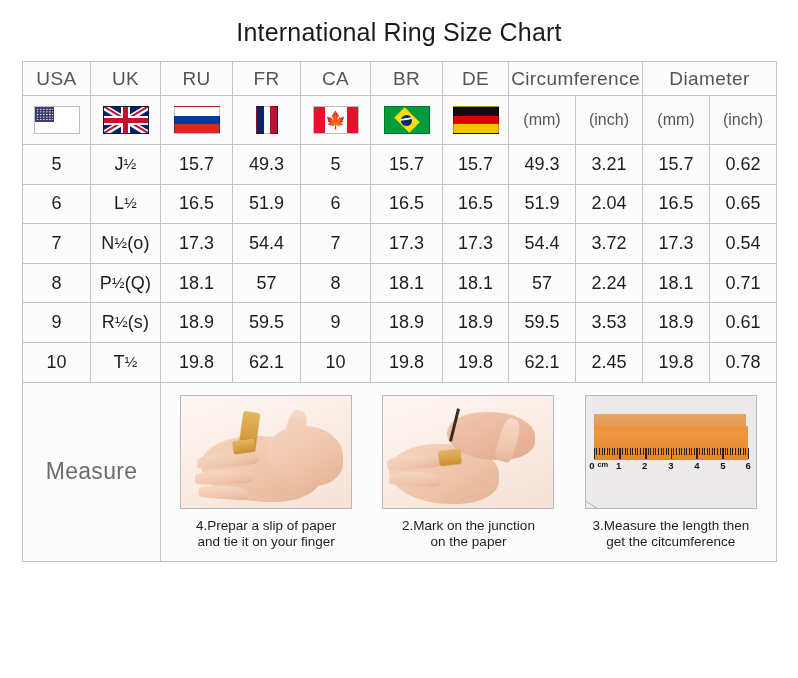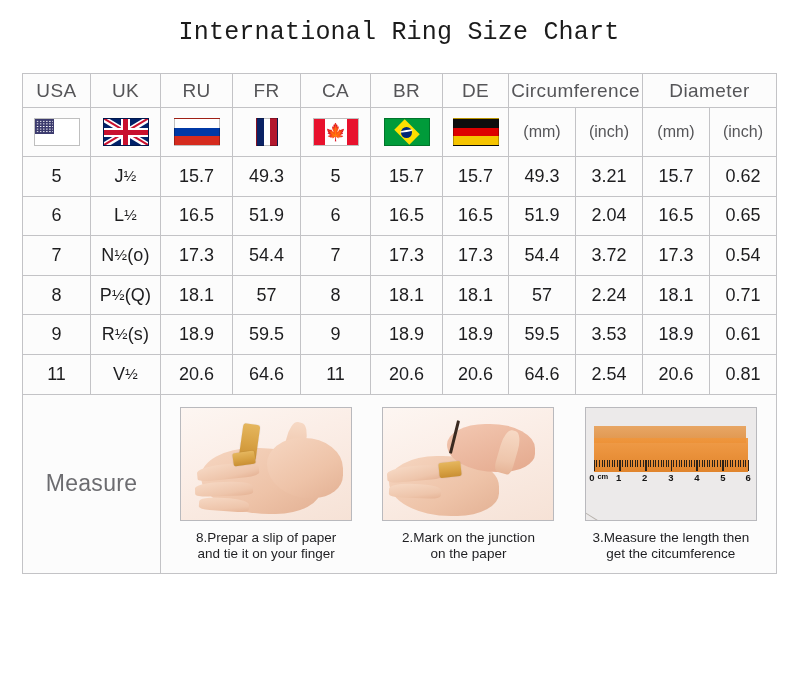--- a/index.html
+++ b/index.html
@@ -16,25 +16,24 @@
     position: relative;
   }
   #page-title {
     text-align: center;
     font-size: 25px;
     color: #1b1b1b;
     letter-spacing: 0.2px;
     padding-top: 18px;
     padding-bottom: 14px;
     font-weight: 400;
-    font-family: Liberation Mono, monospace;
   }
   .chart-wrap {
     width: 754px;
-    margin: 12px auto;
+    margin: 0 auto;
   }
   table.size-table {
     border-collapse: collapse;
     width: 754px;
     table-layout: fixed;
     background: #fdfdfd;
   }
   table.size-table td, table.size-table th {
     border: 1px solid #c3c3c6;
     text-align: center;
@@ -408,31 +407,31 @@
           <td class="data-cell">59.5</td>
           <td class="data-cell">9</td>
           <td class="data-cell">18.9</td>
           <td class="data-cell">18.9</td>
           <td class="data-cell">59.5</td>
           <td class="data-cell">3.53</td>
           <td class="data-cell">18.9</td>
           <td class="data-cell">0.61</td>
         </tr>
         <tr>
-          <td class="data-cell">11</td>
-          <td class="data-cell uk-cell">V<span class="frac">½</span></td>
-          <td class="data-cell">20.6</td>
-          <td class="data-cell">64.6</td>
-          <td class="data-cell">11</td>
-          <td class="data-cell">20.6</td>
-          <td class="data-cell">20.6</td>
-          <td class="data-cell">64.6</td>
-          <td class="data-cell">2.54</td>
-          <td class="data-cell">20.6</td>
-          <td class="data-cell">0.81</td>
+          <td class="data-cell">10</td>
+          <td class="data-cell uk-cell">T<span class="frac">½</span></td>
+          <td class="data-cell">19.8</td>
+          <td class="data-cell">62.1</td>
+          <td class="data-cell">10</td>
+          <td class="data-cell">19.8</td>
+          <td class="data-cell">19.8</td>
+          <td class="data-cell">62.1</td>
+          <td class="data-cell">2.45</td>
+          <td class="data-cell">19.8</td>
+          <td class="data-cell">0.78</td>
         </tr>
       </tbody>
     <tfoot>
       <tr>
         <td colspan="2" class="measure-label">Measure</td>
         <td colspan="9" class="measure-cell">
           <div class="steps">
 
             <div class="step">
               <div class="step-img">
@@ -440,21 +439,21 @@
                 <span class="palm" style="left:20px; top:40px;  width:120px; height:66px;"></span>
                 <span class="finger" style="left:16px; top:56px;  width:62px;  height:15px; transform:rotate(-6deg);"></span>
                 <span class="finger" style="left:14px; top:74px;  width:58px;  height:14px; transform:rotate(-2deg);"></span>
                 <span class="finger" style="left:18px; top:90px;  width:50px;  height:13px; transform:rotate(4deg);"></span>
                 <span class="finger" style="left:104px;top:14px;  width:20px;  height:48px; transform:rotate(12deg);"></span>
                 <span class="palm" style="left:86px; top:30px;  width:76px;  height:60px;"></span>
                 <span class="paper-strip" style="left:60px; top:16px; width:17px; height:36px; transform:rotate(8deg); border-radius:3px;"></span>
                 <span class="paper-strip" style="left:52px; top:44px; width:22px; height:13px; transform:rotate(-8deg); border-radius:2px;"></span>
               </div>
               <div class="step-cap">
-                <div>8.Prepar a slip of paper</div>
+                <div>4.Prepar a slip of paper</div>
                 <div>and tie it on your finger</div>
               </div>
             </div>
 
             <div class="step">
               <div class="step-img">
                 <span class="hand-bg"></span>
                 <span class="palm" style="left:6px;  top:48px;  width:110px; height:60px;"></span>
                 <span class="finger" style="left:4px;  top:58px;  width:56px;  height:15px; transform:rotate(-5deg);"></span>
                 <span class="finger" style="left:6px;  top:76px;  width:52px;  height:14px; transform:rotate(2deg);"></span>

